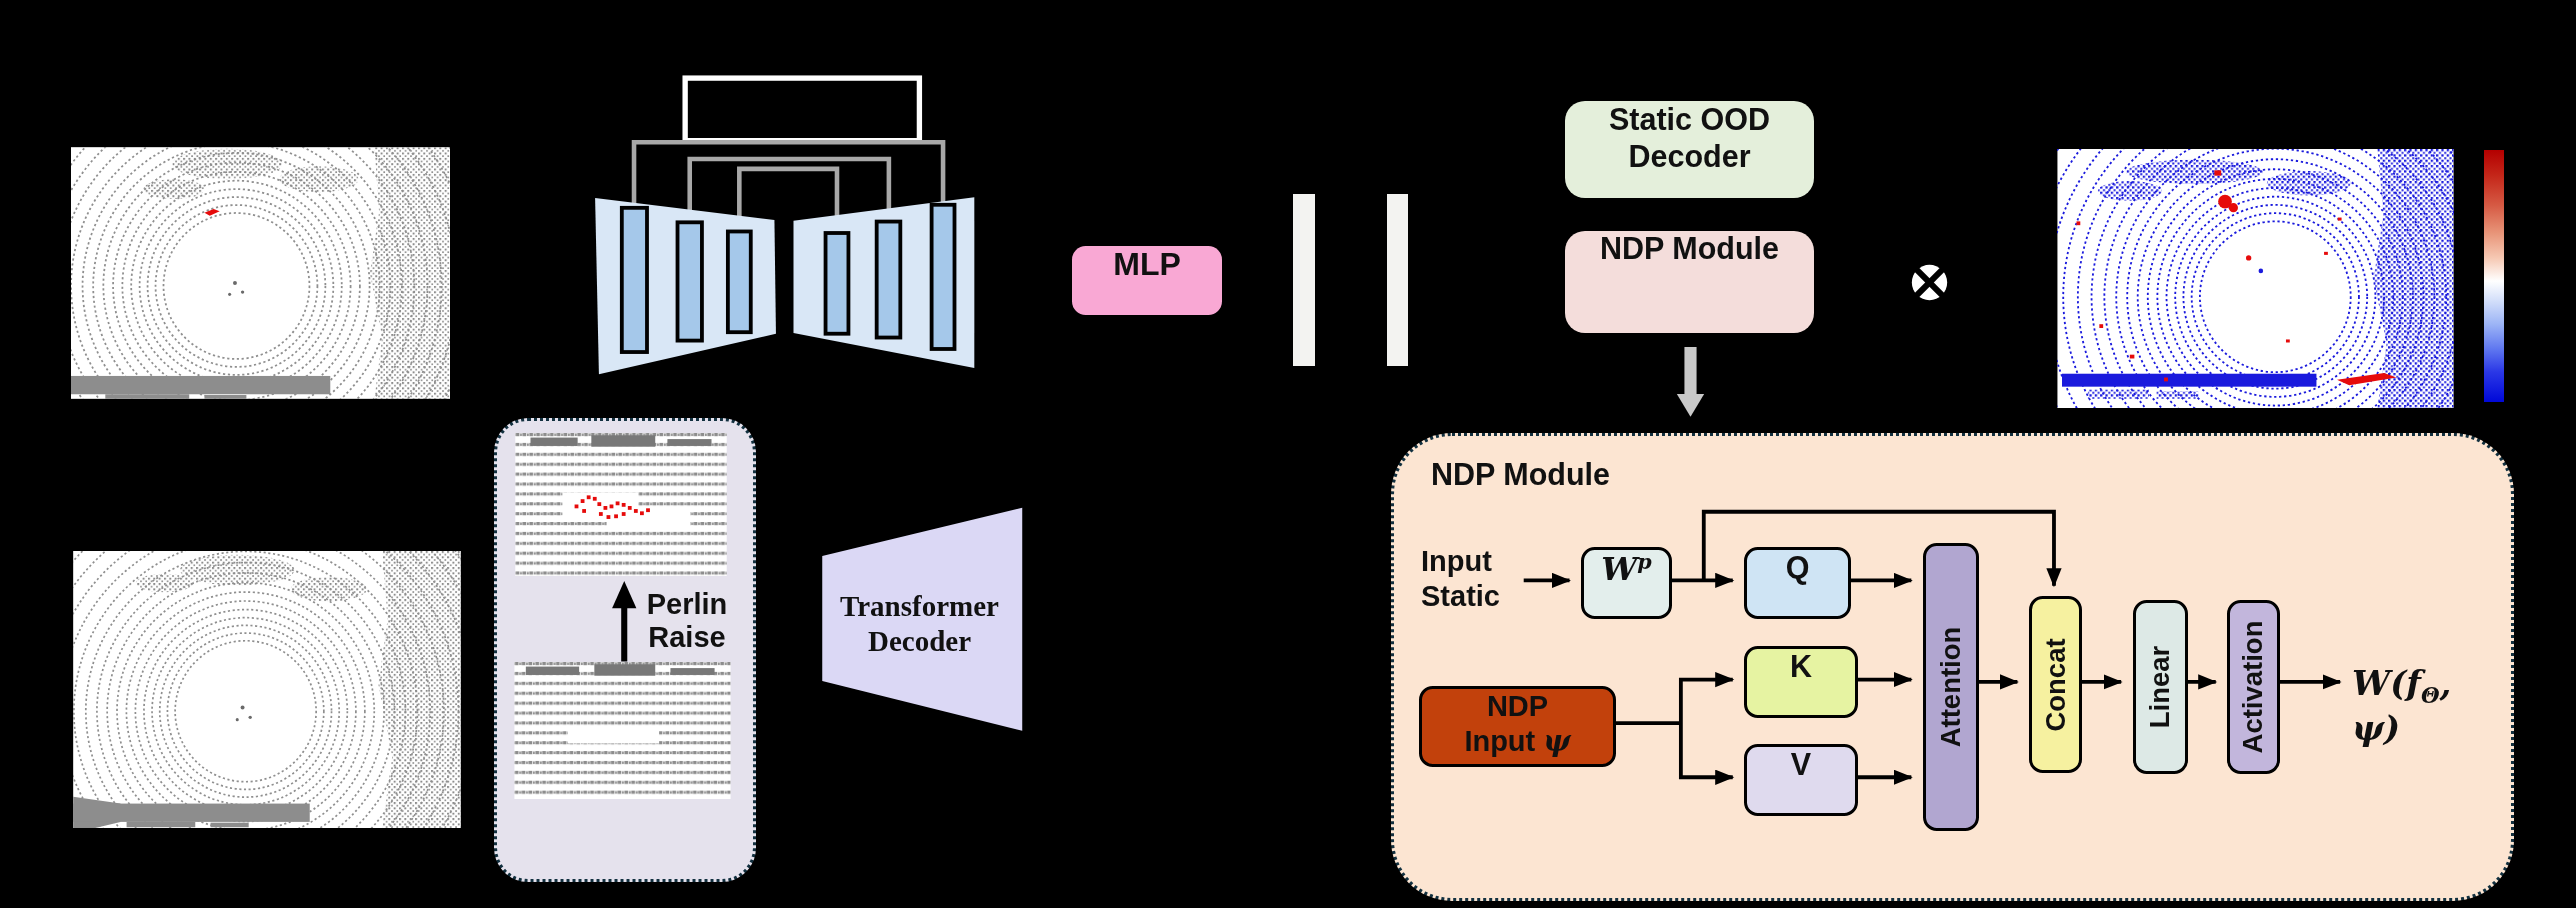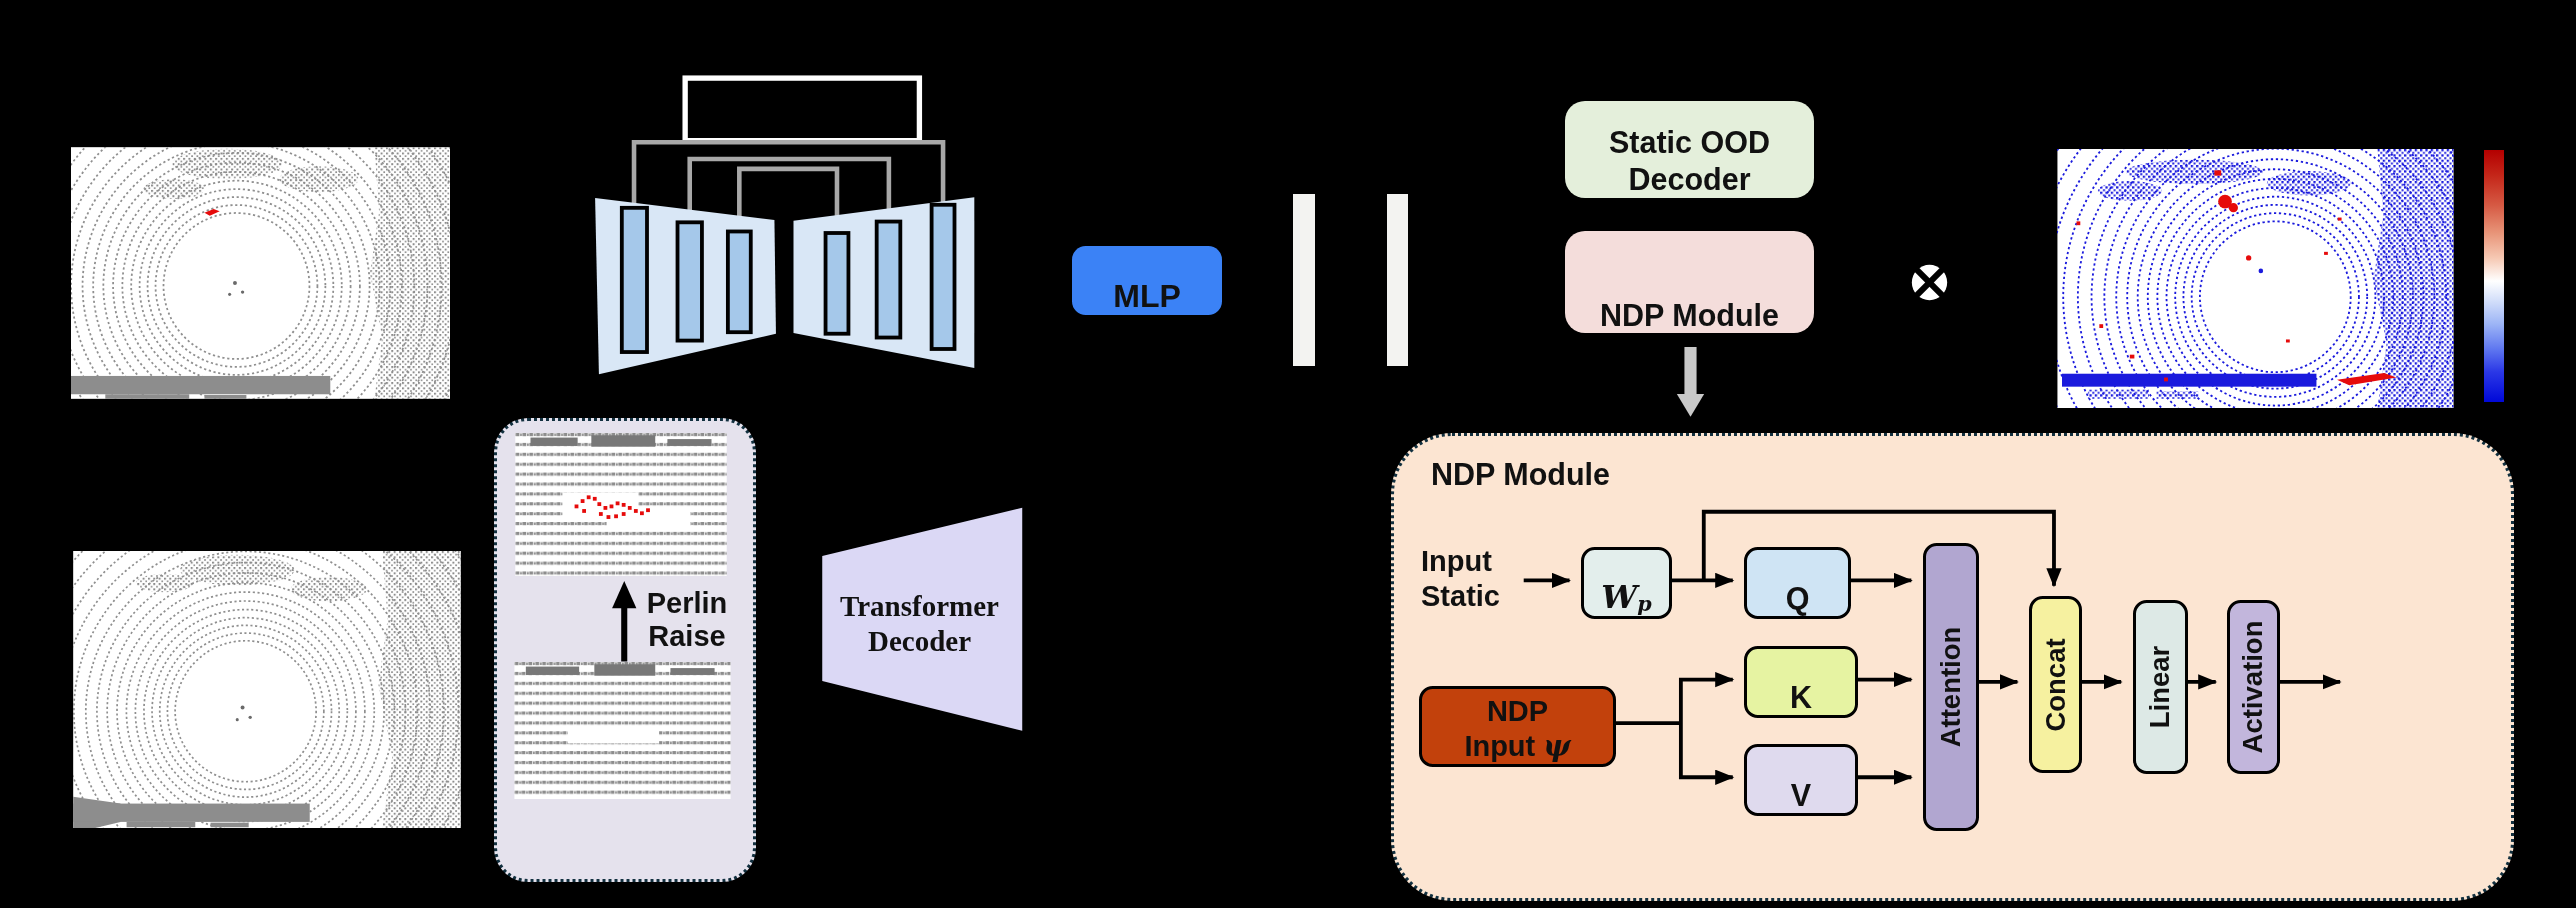--- a/index.html
+++ b/index.html
@@ -1,19 +1,19 @@
 <!DOCTYPE html>
 <html style="font-size:12.2px"><head>
 <meta charset="utf-8">
 <style>
   html,body{margin:0;padding:0;background:#000;}
   #canvas{position:relative;width:2576px;height:908px;background:#000;overflow:hidden;
           font-family:"Liberation Sans",sans-serif;color:#111;}
   .abs{position:absolute;}
-  .cbox{display:flex;align-items:flex-end;justify-content:center;text-align:center;color:#111;}
+  .cbox{display:flex;align-items:flex-start;justify-content:center;text-align:center;color:#111;}
   .round{border-radius:20px;}
   .vlabel{display:flex;align-items:center;justify-content:center;}
   .vlabel span{transform:rotate(-90deg);white-space:nowrap;font-size:27.5px;font-weight:600;color:#111;}
   .qkv{border:3.1px solid #000;border-radius:13.7px;font-size:30.5px;font-weight:700;}
   .dotted{border:3.1px dotted #12303f;}
   svg{display:block;}
   .mathit{font-family:"DejaVu Serif",serif;font-style:italic;font-weight:700;}
 </style>
 </head>
 <body>
@@ -113,21 +113,21 @@
     <g fill="#a5c8ea" stroke="#000" stroke-width="5">
       <rect x="35" y="178" width="33" height="189"></rect>
       <rect x="108" y="197" width="32" height="155"></rect>
       <rect x="174" y="209" width="30" height="132"></rect>
       <rect x="302" y="211" width="30" height="132"></rect>
       <rect x="369" y="196" width="31" height="152"></rect>
       <rect x="441" y="174" width="30" height="189"></rect>
     </g>
   </svg>
 
-  <div class="abs cbox round" style="left:1072px;top:246px;width:150px;height:69px;background:#3b82f6;border-radius:13.7px;font-size:32px;font-weight:600;">
+  <div class="abs cbox round" style="left:1072px;top:246px;width:150px;height:69px;background:#f9a8d4;border-radius:13.7px;font-size:32px;font-weight:600;">
     <span>MLP</span>
   </div>
 
   <div class="abs" style="left:1293px;top:194px;width:22px;height:172px;background:#f3f3f1;"></div>
   <div class="abs" style="left:1387px;top:194px;width:21.4px;height:172px;background:#f3f3f1;"></div>
 
   <div class="abs cbox round" style="left:1565px;top:101px;width:249px;height:97px;background:#e4efdb;font-size:30.5px;font-weight:700;line-height:37px;">
     <div>
       <div>Static OOD</div>
       <div>Decoder</div>
@@ -303,16 +303,19 @@
     </div>
 
     <div class="abs vlabel qkv" style="left:739px;top:164px;width:49px;height:168px;background:#dde9e6;">
       <span>Linear</span>
     </div>
 
     <div class="abs vlabel qkv" style="left:833px;top:164px;width:47px;height:168px;background:#c2b6dc;">
       <span>Activation</span>
     </div>
 
+    <div class="abs mathit" style="left:958px;top:227px;font-size:34px;">
+      <span>W(f</span><sub style="font-size:21.4px;">Θ</sub><span>, ψ)</span>
+    </div>
   </div>
 
 </div>
 
 
 </body></html>

